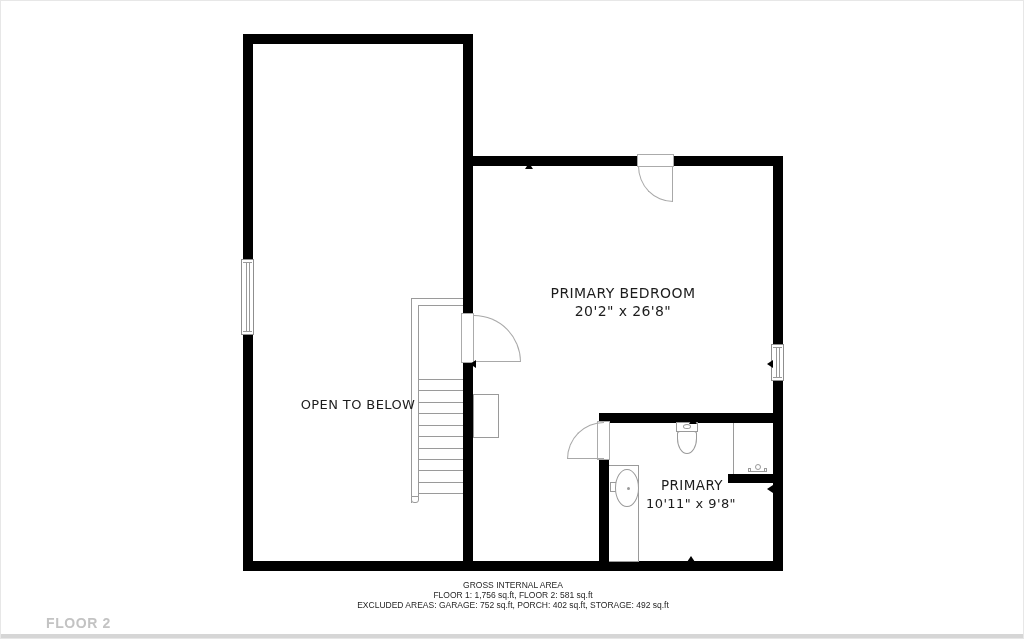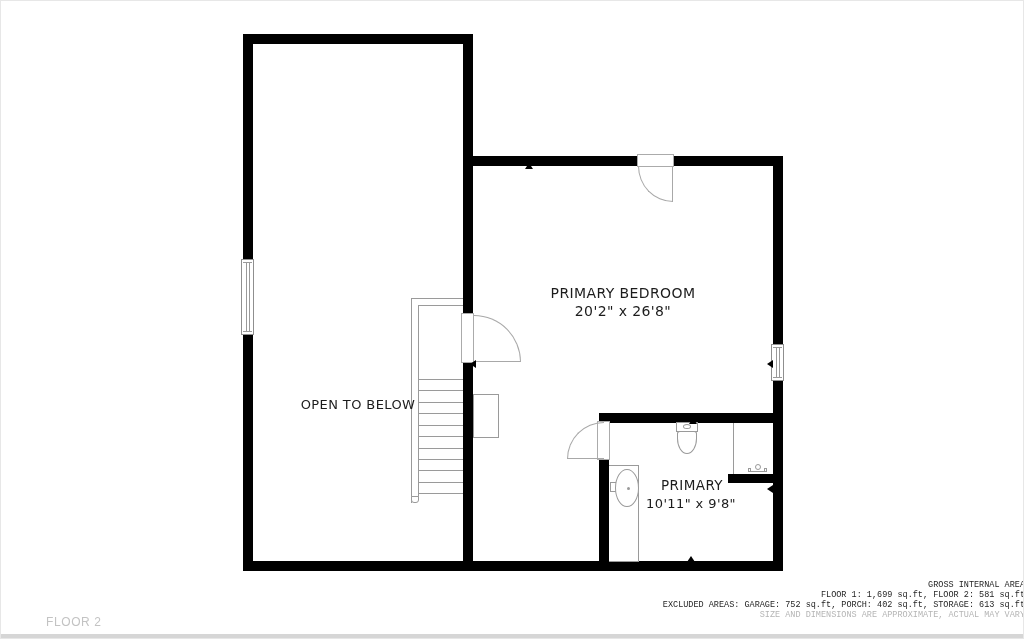--- a/index.html
+++ b/index.html
@@ -19,27 +19,27 @@
   .tri{position:absolute;width:0;height:0;}
   .room-label{
     position:absolute;transform:translate(-50%,-50%);
     color:#1c1c1c;text-align:center;white-space:nowrap;letter-spacing:0.4px;
   }
   .room-dim{
     position:absolute;transform:translate(-50%,-50%);
     color:#1c1c1c;text-align:center;white-space:nowrap;letter-spacing:0.4px;
   }
   #footer{
-    position:absolute;left:0;top:579px;width:1024px;text-align:right;
-    font-family:Liberation Mono, monospace;font-size:8.5px;line-height:10px;color:#1f1f1f;
+    position:absolute;left:0;top:579px;width:1024px;text-align:center;
+    font-family:Liberation Sans, sans-serif;font-size:8.5px;line-height:10px;color:#1f1f1f;
   }
   #footer .disclaimer{color:#b5b5b5;}
   #floor-tag{
     position:absolute;left:45px;top:614px;font-family:"Liberation Sans",sans-serif;
-    font-size:12px;color:#c3c3c3;letter-spacing:0.6px;
+    font-size:14px;color:#c3c3c3;letter-spacing:0.6px;font-weight:bold;
   }
   #bottom-strip{position:absolute;left:0;top:633px;width:1024px;height:6px;background:#d6d6d6;}
 </style>
 </head>
 <body>
 
 <div id="canvas">
 
   <div class="wall" style="left:242px;top:33px;width:230px;height:10px;"></div>
   <div class="wall" style="left:242px;top:33px;width:10px;height:537px;"></div>
@@ -131,21 +131,20 @@
   <div class="room-label" style="left:357px;top:355px;font-size:13px;margin-top:48px;">OPEN TO BELOW</div>
 
   <div class="room-label" style="left:622px;top:292px;font-size:14px;">PRIMARY BEDROOM</div>
   <div class="room-dim" style="left:622px;top:310px;font-size:14px;">20'2" x 26'8"</div>
 
   <div class="room-label" style="left:691px;top:484px;font-size:13.5px;">PRIMARY</div>
   <div class="room-dim" style="left:690px;top:502px;font-size:13px;">10'11" x 9'8"</div>
 
   <div id="footer">
     <div>GROSS INTERNAL AREA</div>
-    <div>FLOOR 1: 1,699 sq.ft, FLOOR 2: 581 sq.ft</div>
-    <div>EXCLUDED AREAS: GARAGE: 752 sq.ft, PORCH: 402 sq.ft, STORAGE: 613 sq.ft</div>
-    <div class="disclaimer">SIZE AND DIMENSIONS ARE APPROXIMATE, ACTUAL MAY VARY</div>
+    <div>FLOOR 1: 1,756 sq.ft, FLOOR 2: 581 sq.ft</div>
+    <div>EXCLUDED AREAS: GARAGE: 752 sq.ft, PORCH: 402 sq.ft, STORAGE: 492 sq.ft</div>
   </div>
 
   <div id="floor-tag">FLOOR 2</div>
   <div id="bottom-strip"></div>
 
 </div>
 
 </body></html>

